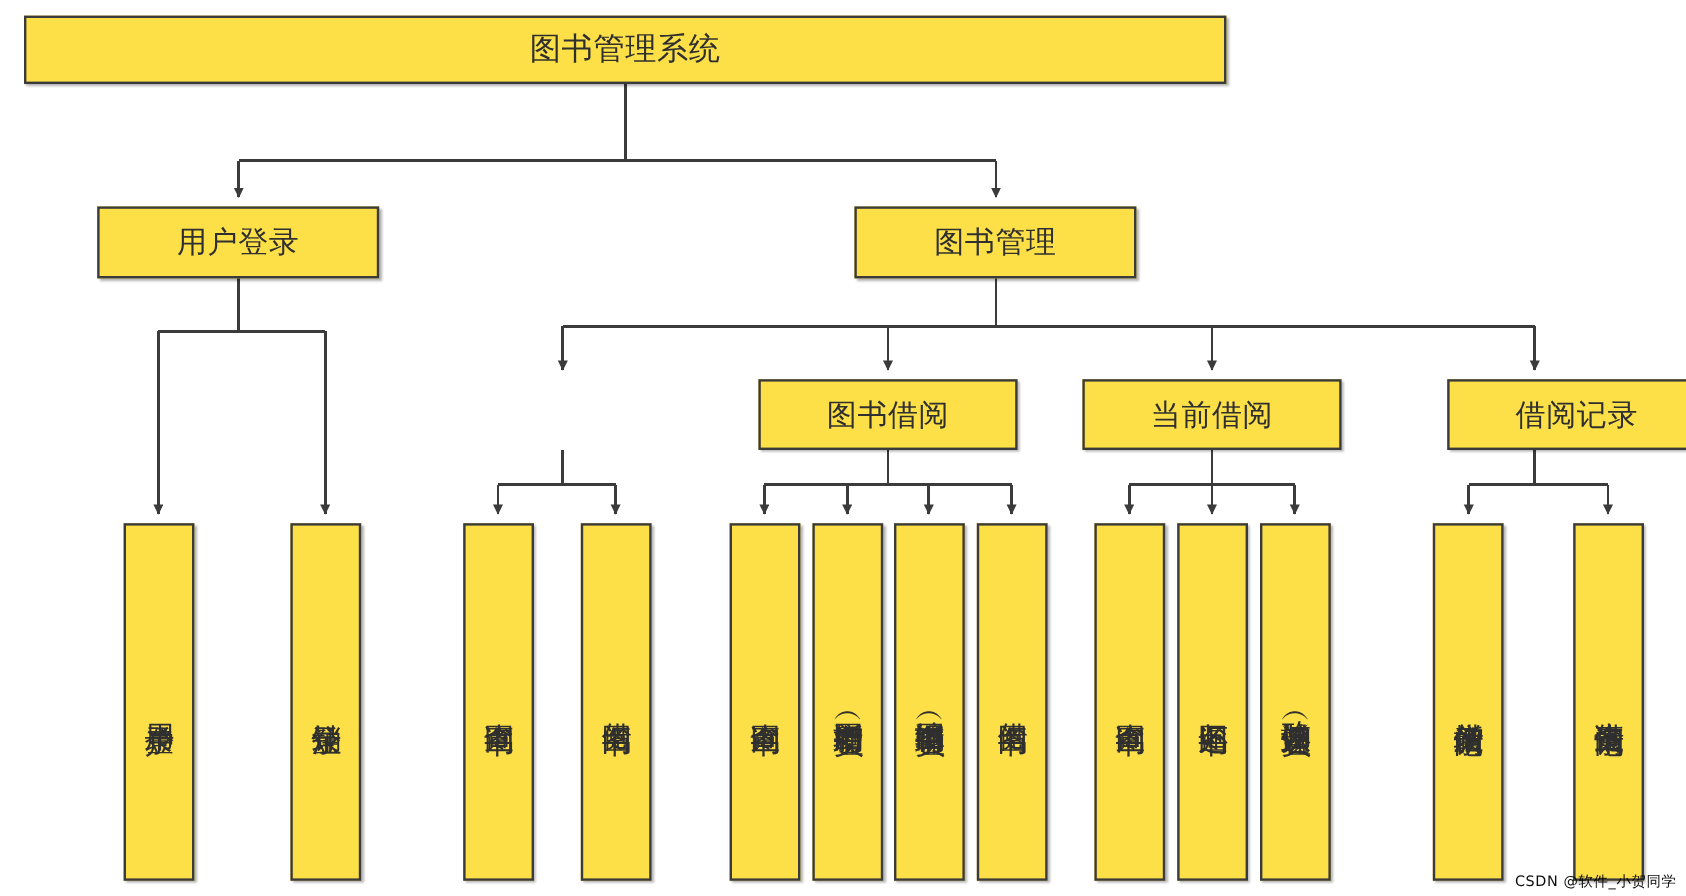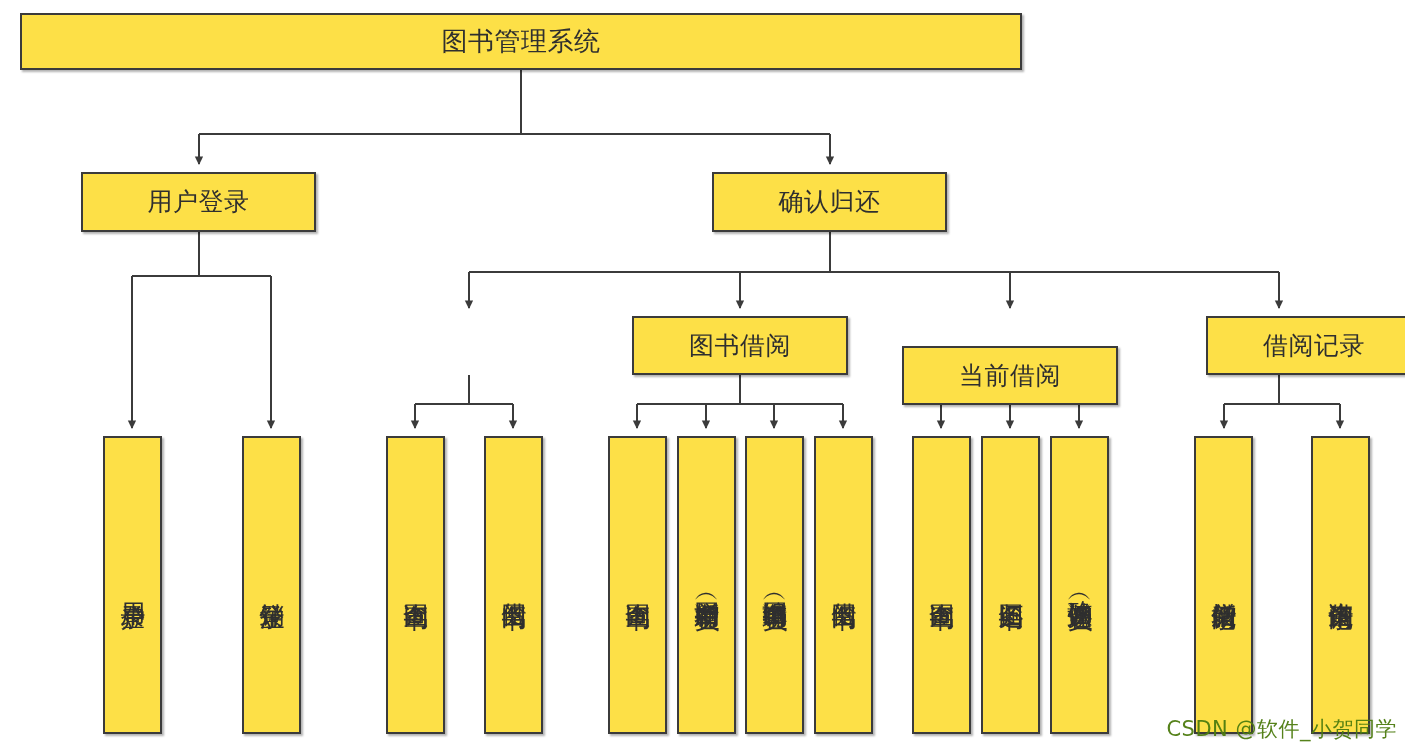--- a/index.html
+++ b/index.html
@@ -57,22 +57,22 @@
     display: block;
     text-align: center;
   }
   .node.root {
     font-size: 26px;
   }
   #watermark {
     position: absolute;
     right: 8px;
     bottom: 4px;
-    font-size: 21px;
-    color: #4d7c0f;
+    font-size: 12px;
+    color: #000000;
     letter-spacing: 0.5px;
     white-space: nowrap;
     opacity: 0.95;
   }
 </style>
 </head>
 <body>
 
 <div id="diagram-root">
 
@@ -127,27 +127,27 @@
   </svg>
 
   <div class="node horizontal root" style="left:20px; top:13px; width:1002px; height:57px;">
     <span class="label">图书管理系统</span>
   </div>
 
   <div class="node horizontal" style="left:81px; top:172px; width:235px; height:60px;">
     <span class="label">用户登录</span>
   </div>
   <div class="node horizontal" style="left:712px; top:172px; width:235px; height:60px;">
-    <span class="label">确认归还</span>
+    <span class="label">图书管理</span>
   </div>
 
   <div class="node horizontal" style="left:632px; top:316px; width:216px; height:59px;">
     <span class="label">图书借阅</span>
   </div>
-  <div class="node horizontal" style="left:902px; top:316px; width:216px; height:59px;margin-top:30px;">
+  <div class="node horizontal" style="left:902px; top:316px; width:216px; height:59px;">
     <span class="label">当前借阅</span>
   </div>
   <div class="node horizontal" style="left:1206px; top:316px; width:216px; height:59px;">
     <span class="label">借阅记录</span>
   </div>
 
   <div class="node vertical" style="left:103px; top:436px; width:59px; height:298px;">
     <span class="label">用户登录</span>
   </div>
   <div class="node vertical" style="left:242px; top:436px; width:59px; height:298px;">

